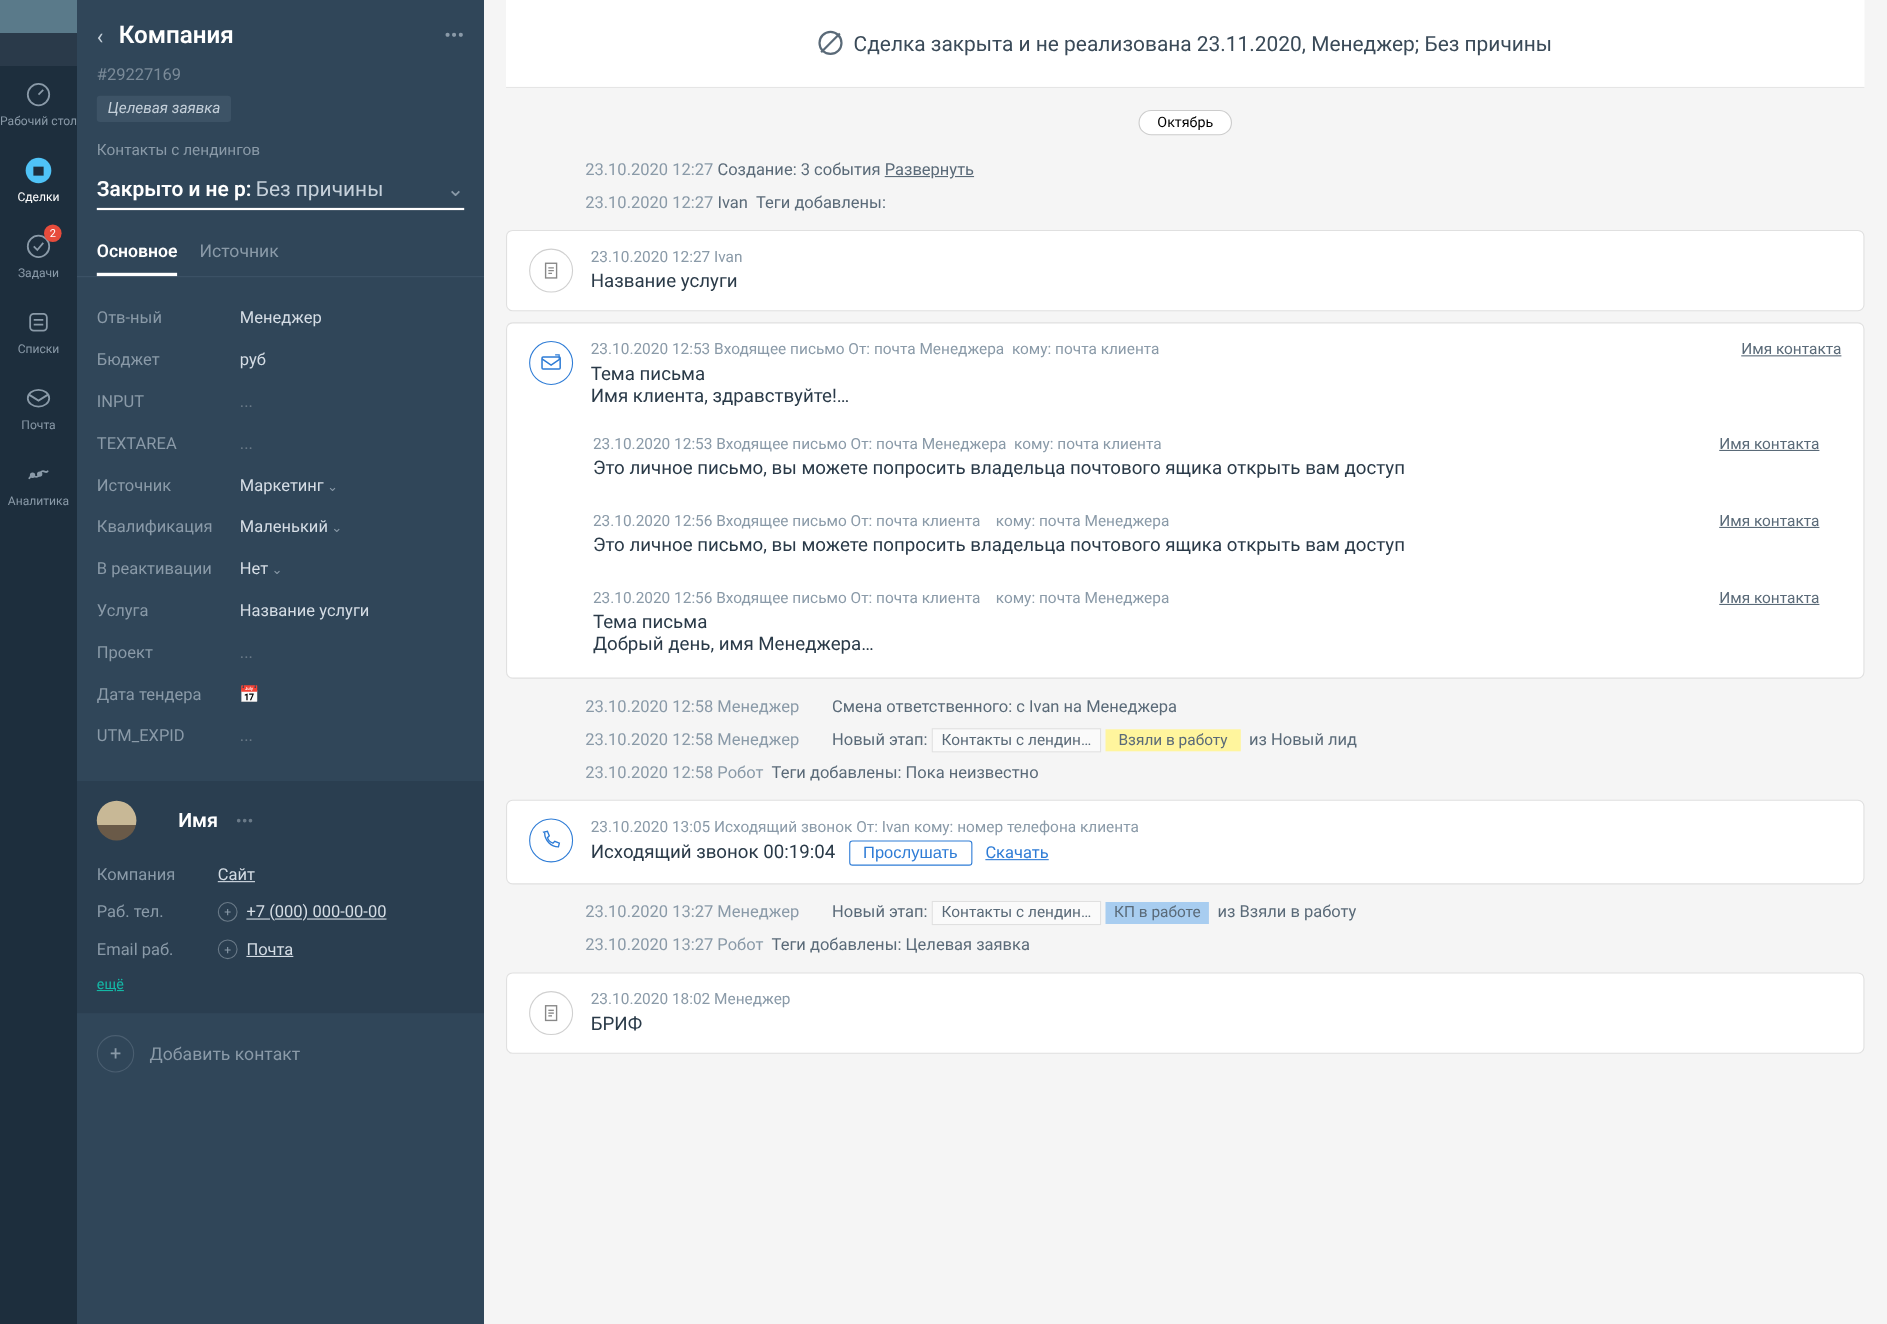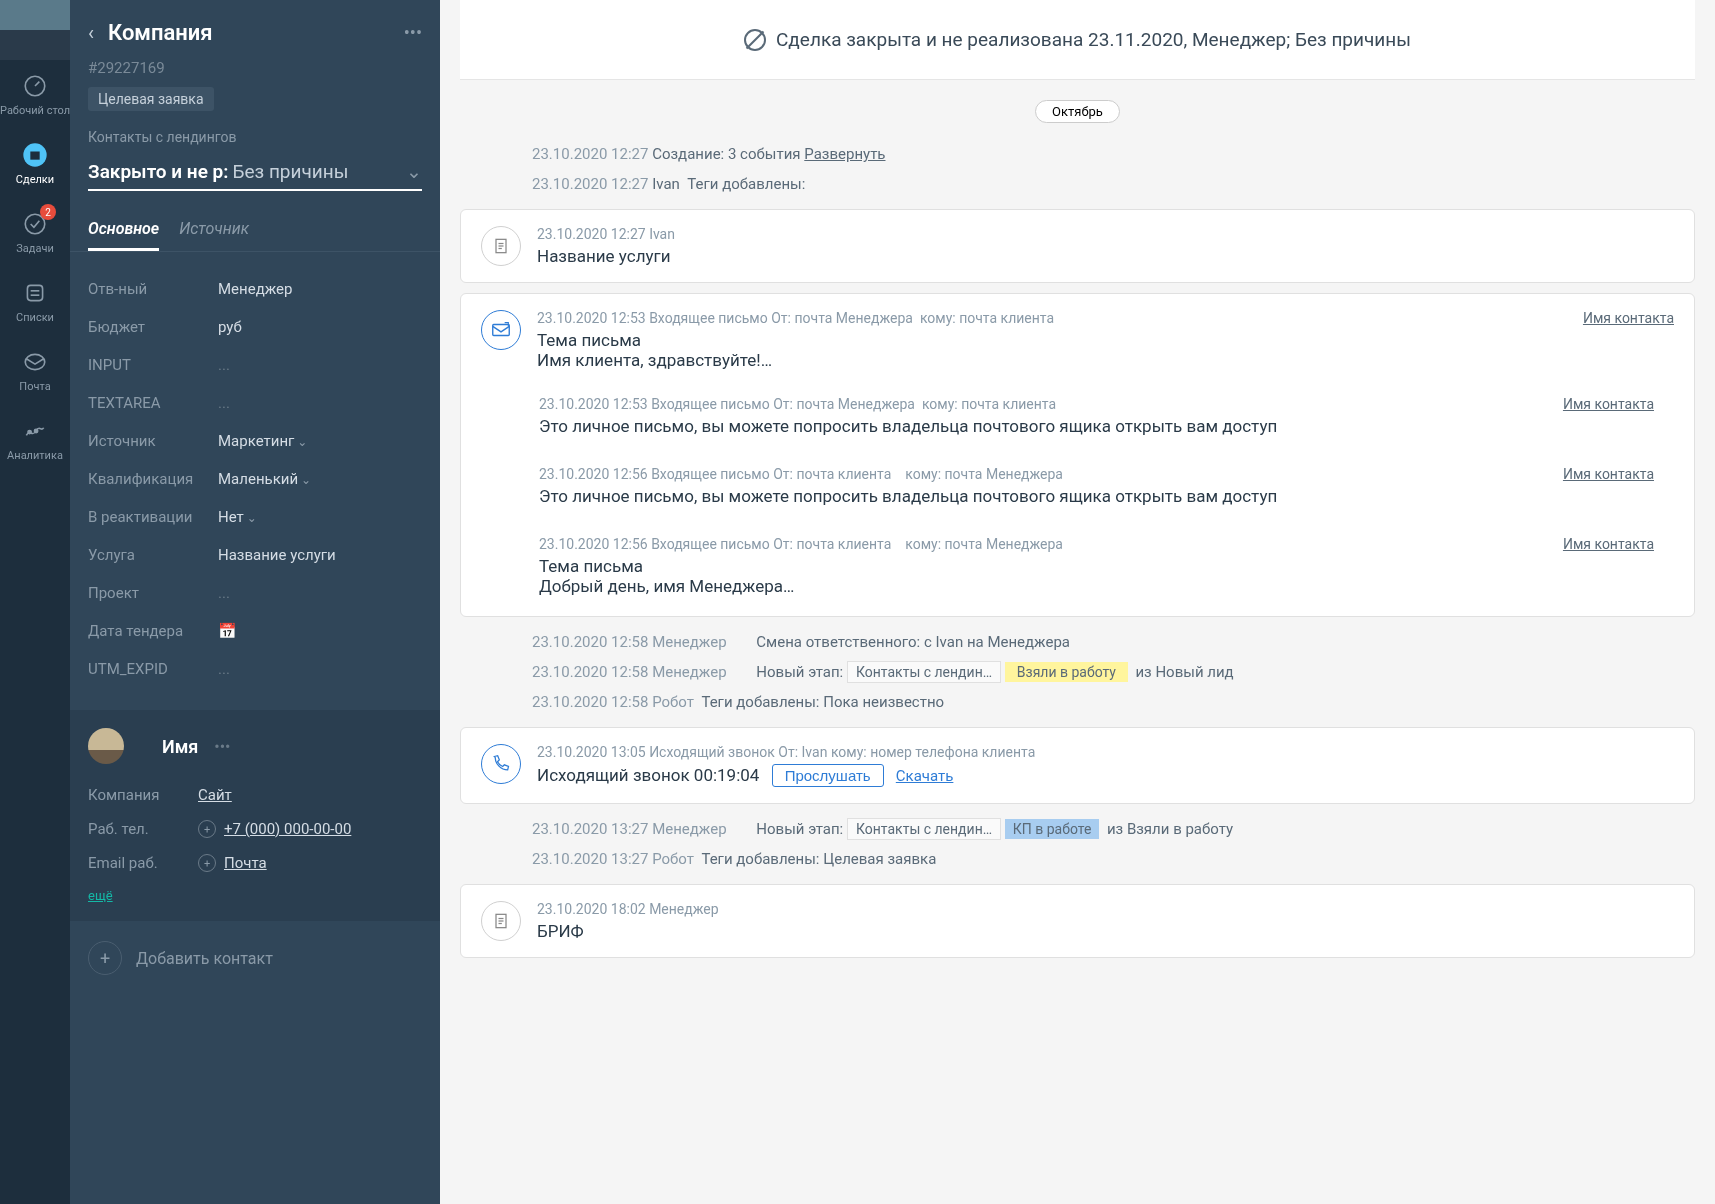--- a/index.html
+++ b/index.html
@@ -11,29 +11,29 @@
 .nav-icon { width: 28px; height: 28px; display: flex; align-items: center; justify-content: center; margin-bottom: 4px; }
 .nav-label { font-size: 11px; }
 .nav-badge { position: absolute; top: 6px; right: 14px; background: #e74c3c; color: #fff; border-radius: 50%; width: 16px; height: 16px; font-size: 10px; display: flex; align-items: center; justify-content: center; }
 .deal-panel { width: 370px; background: #304659; color: #c5d0da; display: flex; flex-direction: column; overflow-y: auto; }
 .deal-header { padding: 20px 18px 10px 18px; }
 .deal-title-row { display: flex; align-items: center; justify-content: space-between; }
 .deal-back { color: #c5d0da; font-size: 20px; margin-right: 14px; cursor: pointer; }
 .deal-title { font-size: 22px; font-weight: 600; color: #fff; flex: 1; }
 .deal-more { color: #8a9aa8; font-size: 18px; cursor: pointer; }
 .deal-id { color: #7a8a98; font-size: 15px; margin-top: 14px; }
-.deal-tag { display: inline-block; background: #3d5366; color: #c5d0da; padding: 4px 10px; border-radius: 3px; font-size: 14px; margin-top: 10px; }
+.deal-tag { display: inline-block; background: #3d5366; color: #c5d0da; padding: 4px 10px; border-radius: 3px; font-size: 14px; margin-top: 10px; font-style: italic; }
 .deal-pipeline { margin-top: 18px; }
 .pipeline-label { font-size: 14px; color: #8a9aa8; }
 .pipeline-status-row { display: flex; align-items: center; font-size: 19px; margin-top: 15px; }
 .pipeline-status { color: #fff; font-weight: 600; }
 .pipeline-reason { color: #c5d0da; margin-left: 4px; flex: 1; }
 .pipeline-chevron { color: #8a9aa8; }
 .pipeline-underline { height: 2px; background: #fff; margin-top: 6px; }
-.tabs { display: flex; gap: 20px; padding: 18px 18px 0 18px; border-bottom: 1px solid #3d5366; font-style: italic; }
+.tabs { display: flex; gap: 20px; padding: 18px 18px 0 18px; border-bottom: 1px solid #3d5366; }
 .tab { padding-bottom: 10px; font-size: 16px; color: #8a9aa8; cursor: pointer; }
 .tab.active { color: #fff; font-weight: 600; border-bottom: 3px solid #fff; }
 .fields { padding: 18px; }
 .field-row { display: flex; align-items: center; padding: 10px 0; font-size: 15px; }
 .field-label { width: 130px; color: #8a9aa8; }
 .field-value { flex: 1; color: #d5dde5; }
 .field-value.empty { color: #6a7a88; }
 .field-dropdown::after { content: " ⌄"; color: #8a9aa8; font-size: 12px; }
 .contact-section { background: #2a3e50; padding: 18px; margin-top: 4px; }
 .contact-header { display: flex; align-items: center; gap: 10px; }
@@ -42,21 +42,21 @@
 .contact-more { color: #6a7a88; margin-left: 6px; }
 .contact-fields { margin-top: 14px; }
 .contact-row { display: flex; align-items: center; padding: 8px 0; font-size: 15px; }
 .contact-label { width: 110px; color: #8a9aa8; }
 .contact-value { color: #d5dde5; text-decoration: underline; cursor: pointer; }
 .contact-plus { width: 18px; height: 18px; border: 1px solid #6a7a88; border-radius: 50%; display: inline-flex; align-items: center; justify-content: center; font-size: 11px; color: #8a9aa8; margin-right: 8px; }
 .contact-more-link { font-size: 13px; color: #14b8a6; margin-top: 8px; text-decoration: underline; cursor: pointer; }
 .add-contact { padding: 20px 18px; display: flex; align-items: center; gap: 14px; color: #8a9aa8; cursor: pointer; font-size: 16px; }
 .add-plus { width: 34px; height: 34px; border-radius: 50%; border: 1px solid #4a5e70; display: flex; align-items: center; justify-content: center; font-size: 18px; color: #8a9aa8; }
 .timeline { flex: 1; background: #f5f5f5; overflow-y: auto; padding: 0 20px 20px 20px; }
-.status-banner { background: #fff; padding: 28px; margin: 0 0 20px 0; text-align: center; font-size: 19px; color: #3a4a58; display: flex; align-items: flex-end; justify-content: center; gap: 10px; border-bottom: 1px solid #e5e5e5; }
+.status-banner { background: #fff; padding: 28px; margin: 0 0 20px 0; text-align: center; font-size: 19px; color: #3a4a58; display: flex; align-items: flex-start; justify-content: center; gap: 10px; border-bottom: 1px solid #e5e5e5; }
 .banner-icon { display: inline-flex; width: 22px; height: 22px; border: 2px solid #5a6a78; border-radius: 50%; align-items: center; justify-content: center; position: relative; }
 .banner-icon::after { content: ""; position: absolute; width: 24px; height: 2px; background: #5a6a78; transform: rotate(-45deg); }
 .month-divider { text-align: center; margin: 16px 0; }
 .month-pill { display: inline-block; border: 1px solid #ccc; background: #fff; border-radius: 12px; padding: 3px 16px; font-size: 13px; color: #000000; }
 .log-line { padding: 6px 0 6px 72px; font-size: 15px; color: #5a6a78; }
 .log-time { color: #8a9aa8; }
 .log-link { text-decoration: underline; cursor: pointer; }
 .card { background: #fff; border: 1px solid #e0e0e0; border-radius: 6px; padding: 16px 20px; margin: 10px 0; display: flex; gap: 16px; position: relative; }
 .card-icon { width: 40px; height: 40px; border: 1px solid #d0d0d0; border-radius: 50%; display: flex; align-items: center; justify-content: center; flex-shrink: 0; color: #888; }
 .card-icon.email { border-color: #2e7cd6; color: #2e7cd6; }

